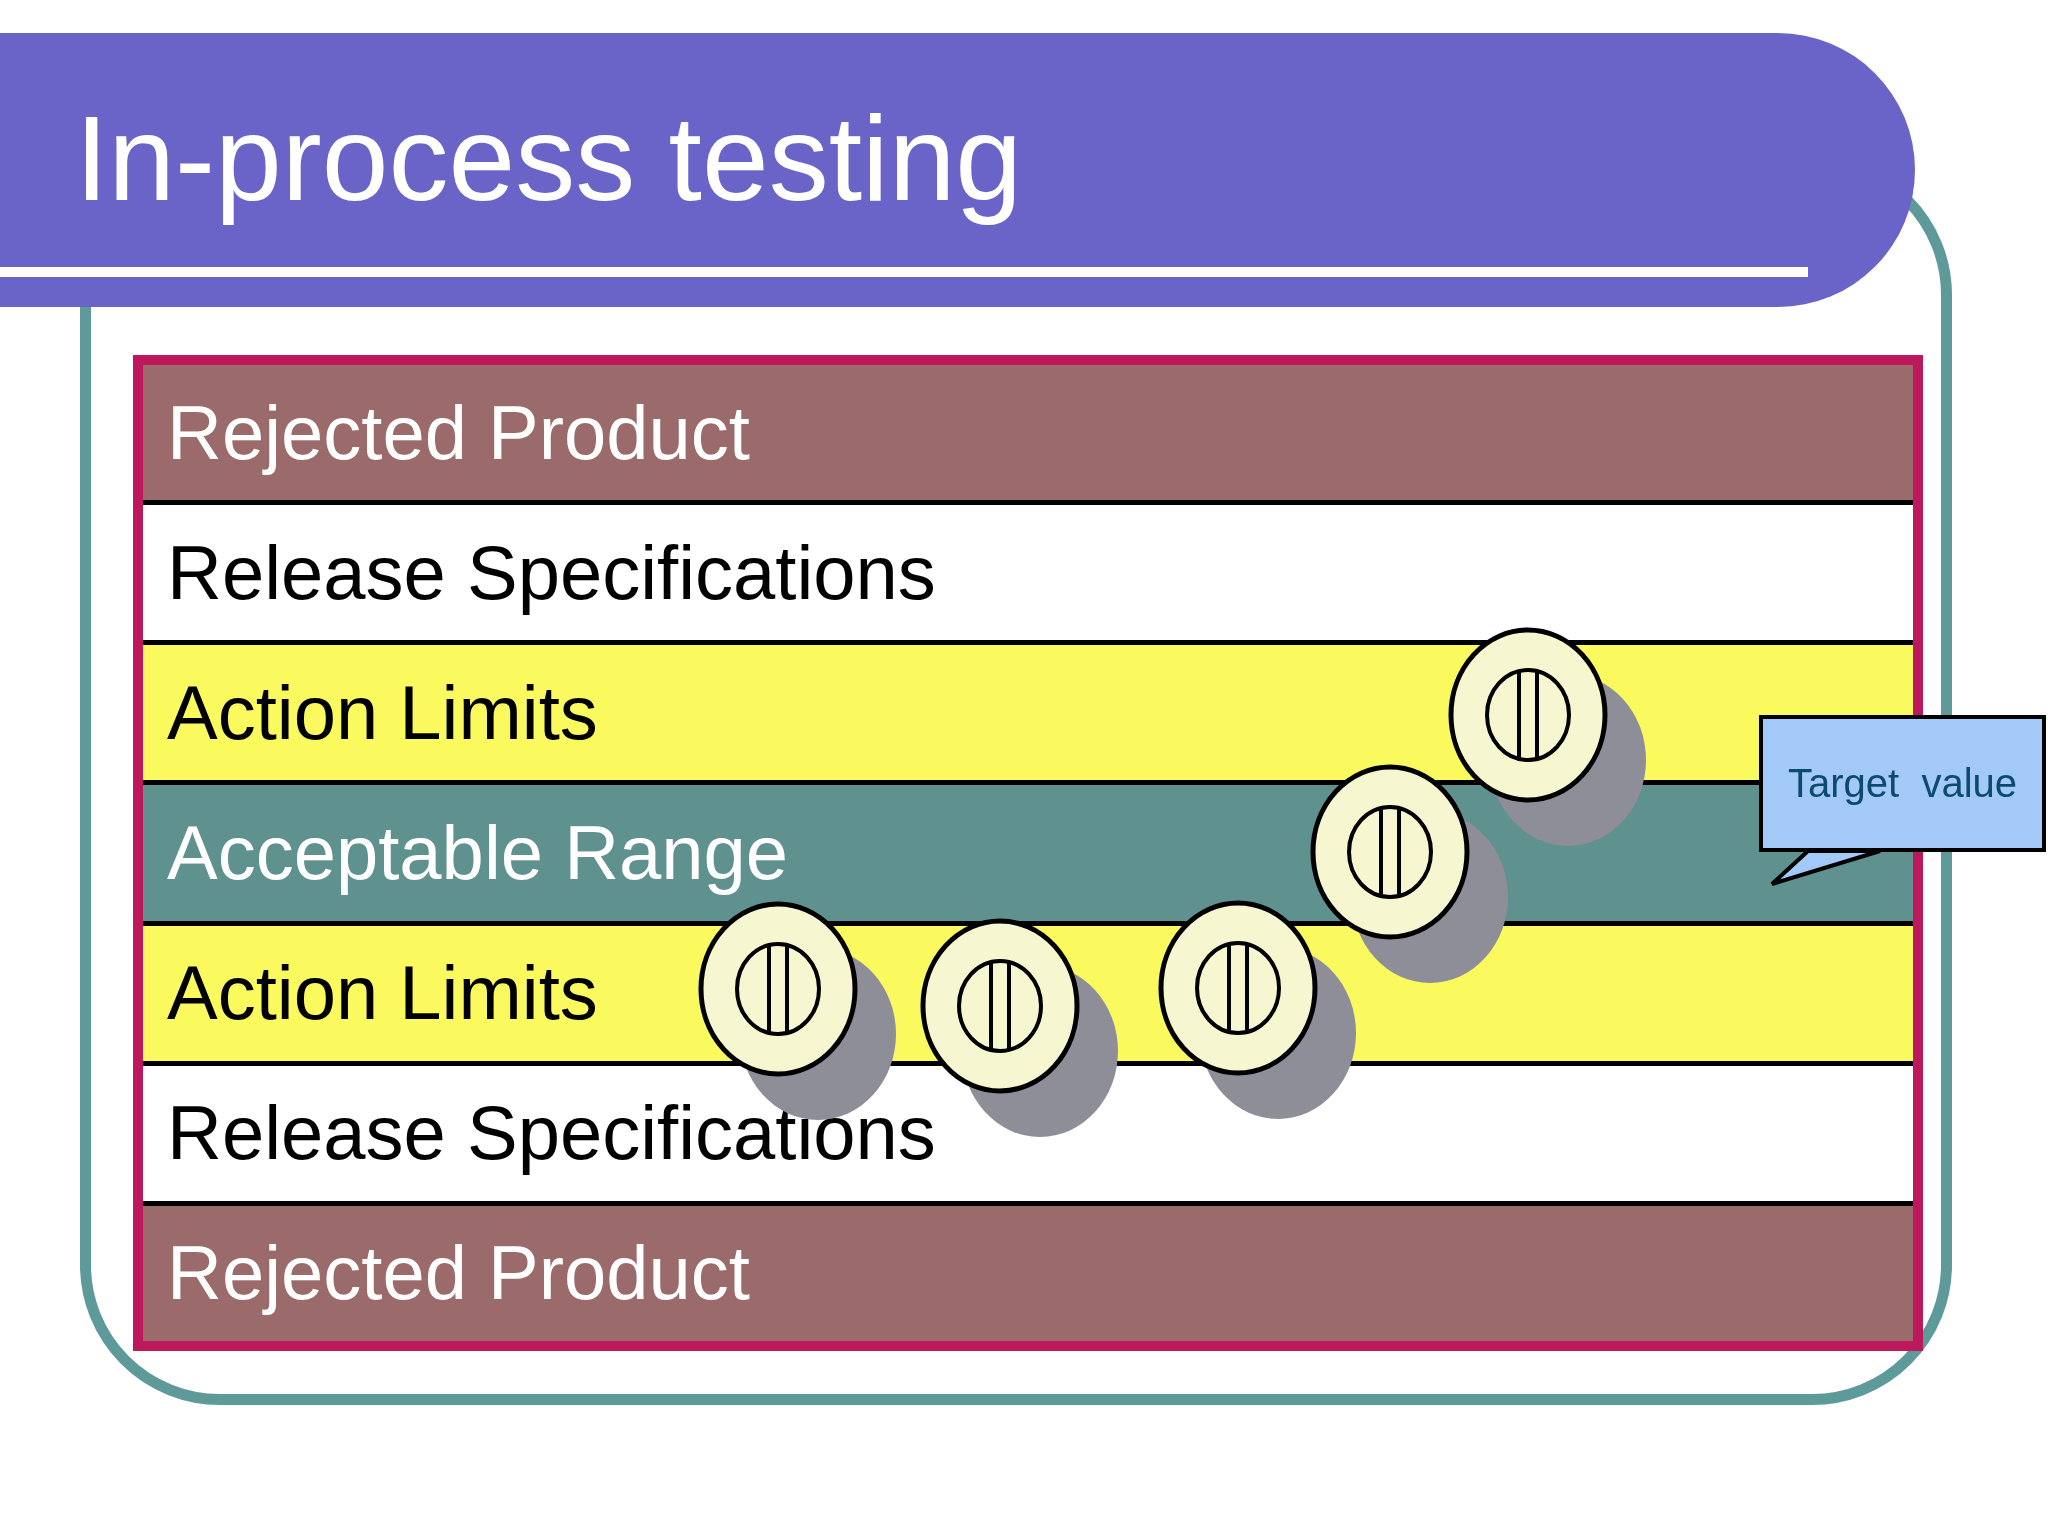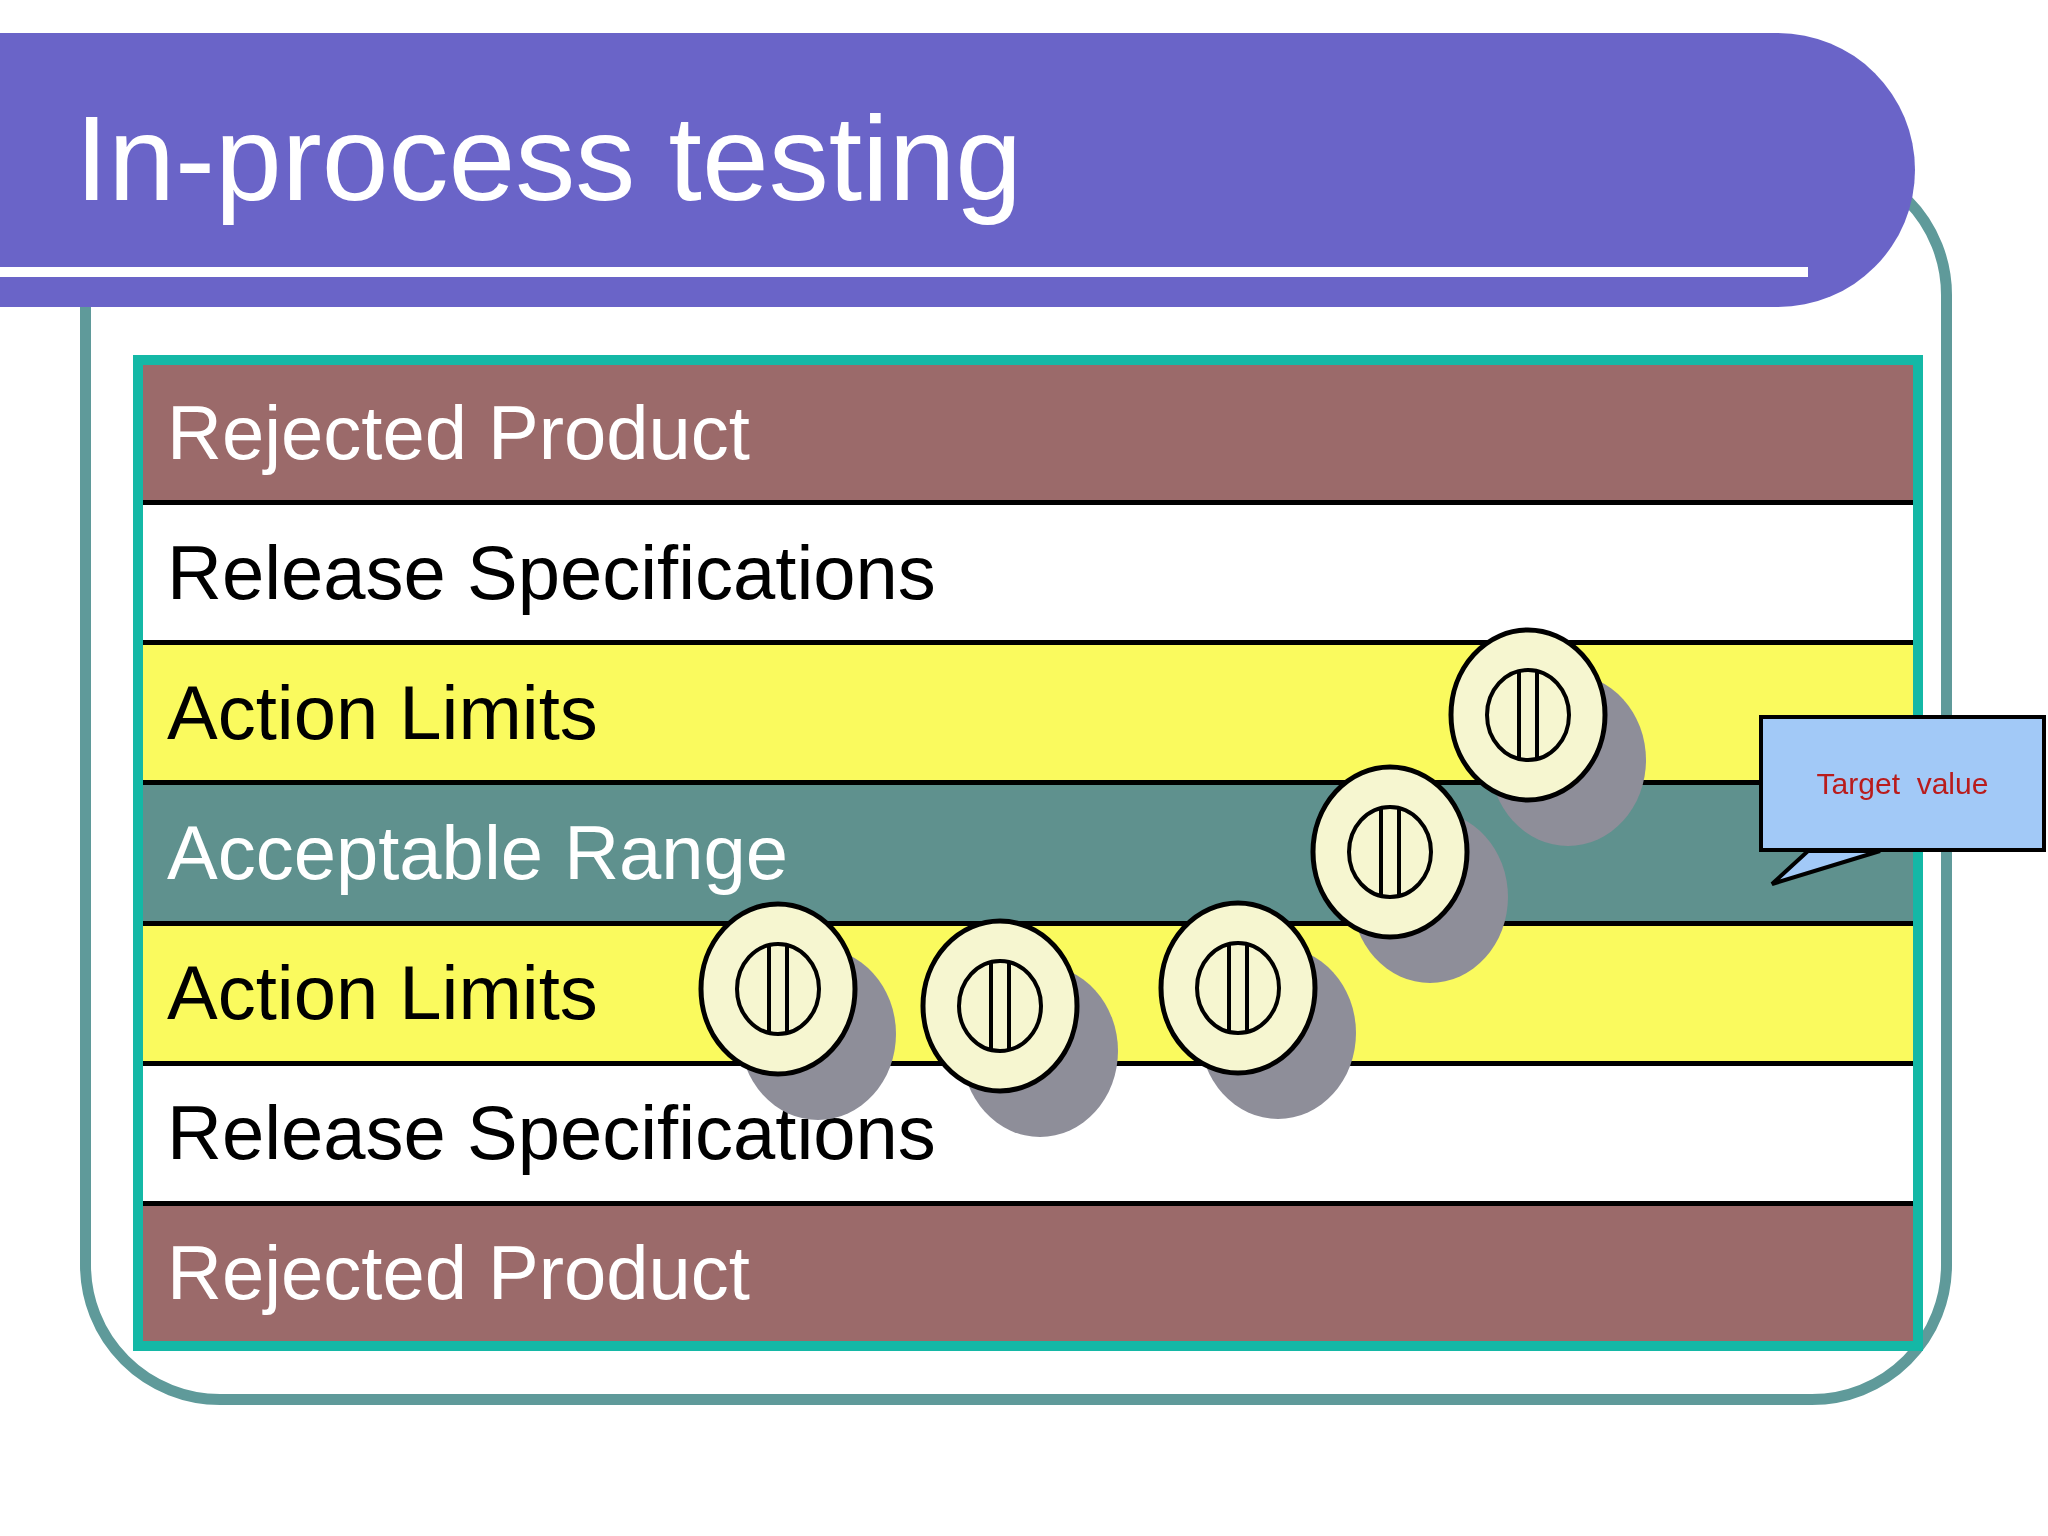--- a/index.html
+++ b/index.html
@@ -36,21 +36,21 @@
     border: 11px solid #5f9a9a;
     border-radius: 140px;
     z-index: 1;
   }
 
   
   .band-box {
     position: absolute; left: 133px; top: 355px;
     width: 1790px; height: 996px;
     box-sizing: border-box;
-    border: 10px solid #14b8a6;
+    border: 10px solid #be185d;
     display: flex; flex-direction: column;
     z-index: 3;
   }
   .band {
     flex: 1 1 0;
     display: flex; align-items: center;
     padding-left: 24px;
     font-size: 76px; line-height: 1;
     white-space: nowrap;
   }
@@ -67,21 +67,21 @@
   
   .callout {
     position: absolute; left: 1759px; top: 715px;
     width: 287px; height: 137px;
     box-sizing: border-box;
     border: 4px solid #000000;
     display: flex; align-items: center; justify-content: center;
     z-index: 4;
   }
   .callout-label {
-    font-size: 30px; color: #b91c1c;
+    font-size: 40px; color: #0c4a6e;
     white-space: pre;
   }
 </style>
 </head>
 <body style="background: rgb(255, 255, 255);">
 
 <div class="frame" style="border-color: rgb(95, 154, 154);"></div>
 
 <div class="banner" style="background: rgb(106, 100, 200);">
   <div class="slide-title" style="color: rgb(255, 255, 255);">In-process testing</div>

